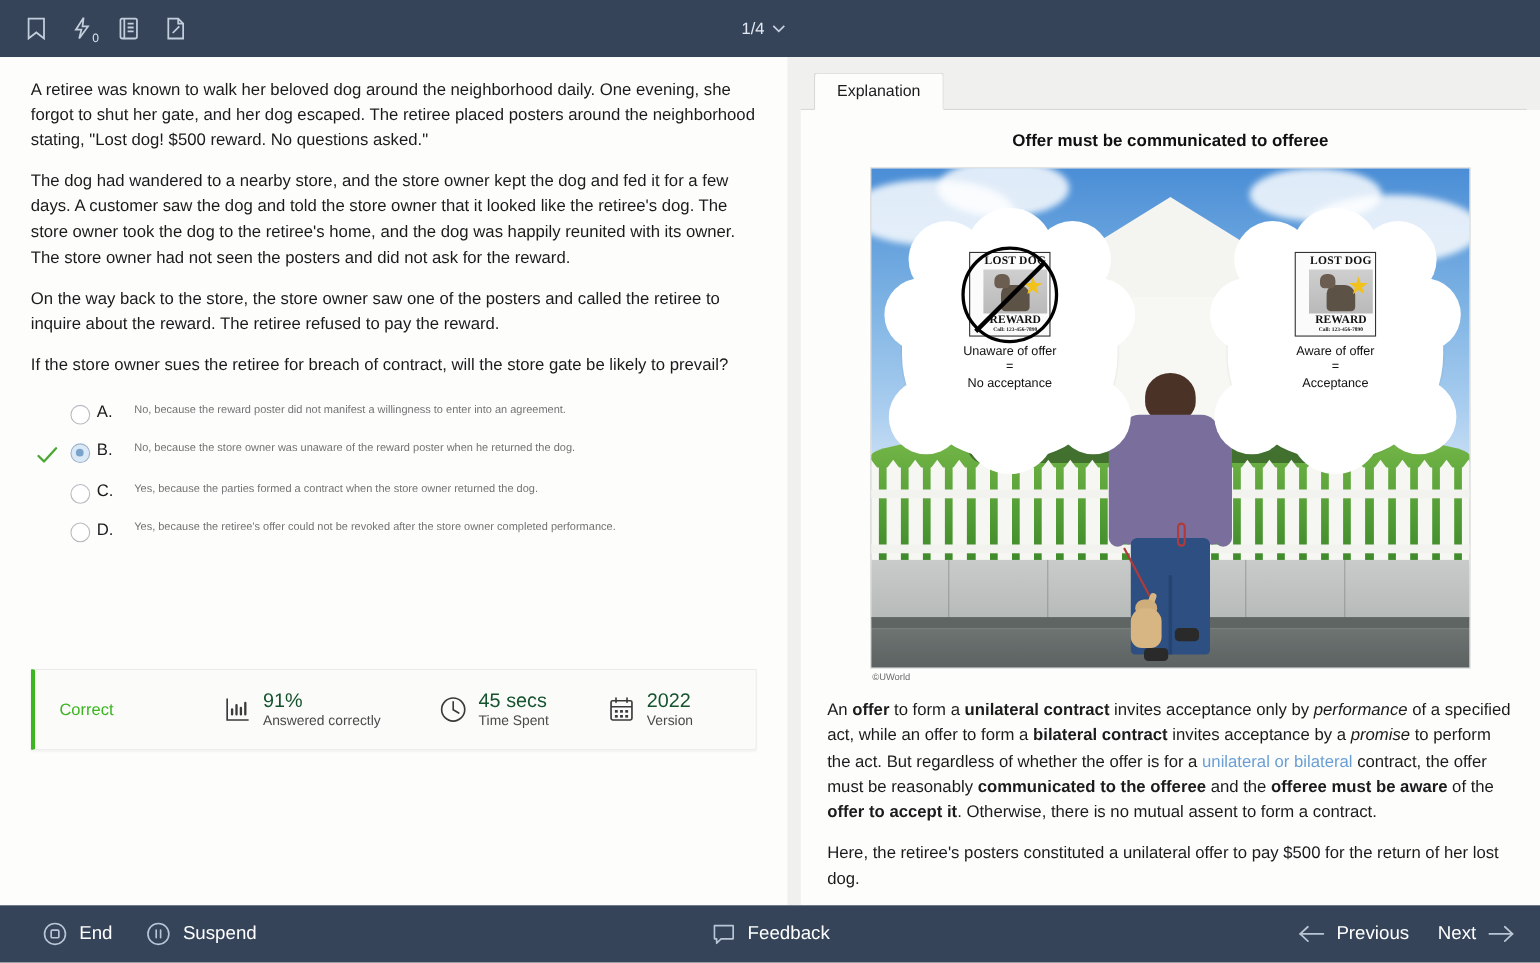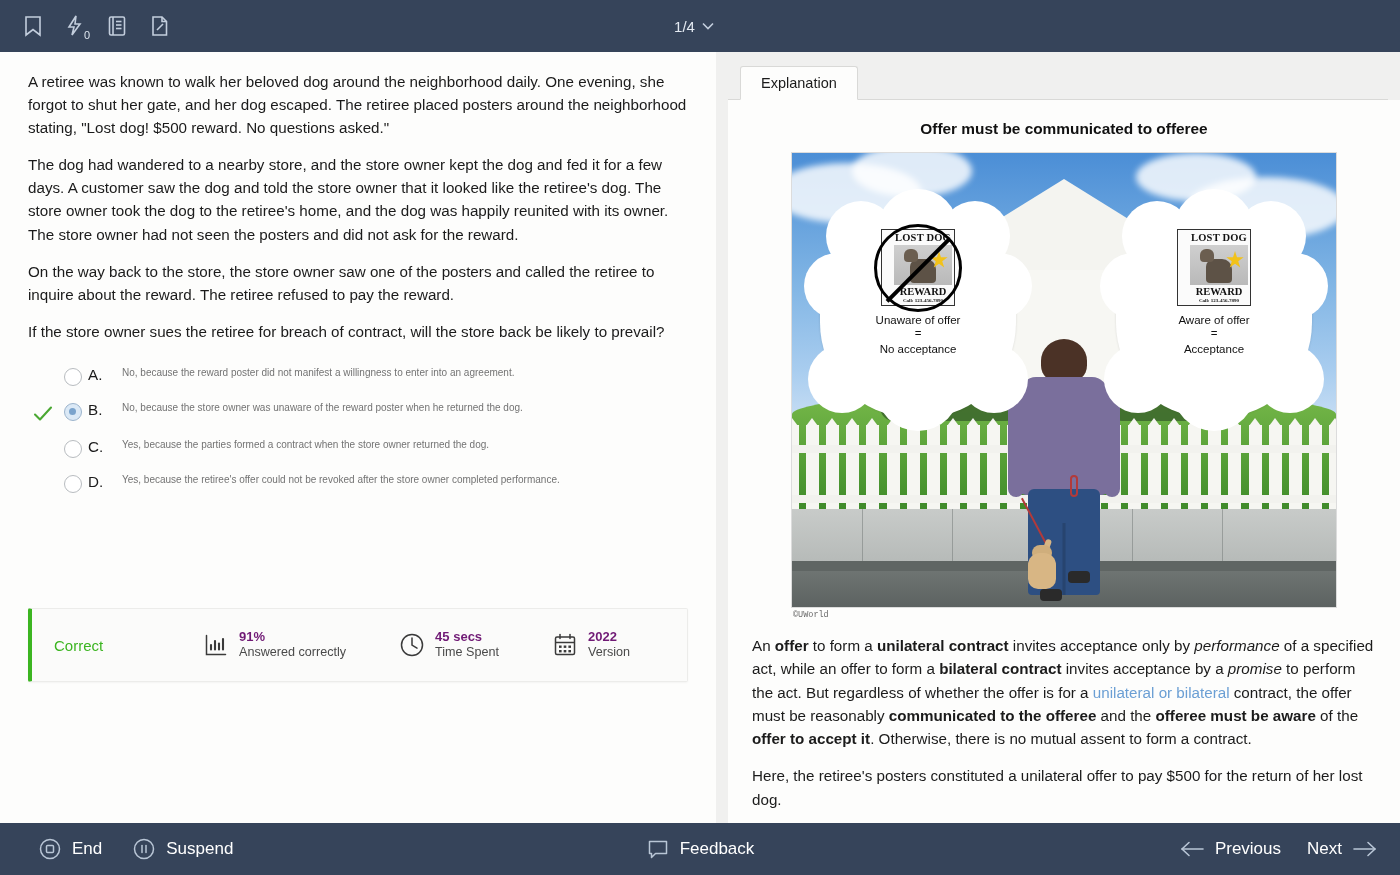--- a/index.html
+++ b/index.html
@@ -189,23 +189,23 @@
     margin-right: 52px;
   }
   .stat-icon {
     width: 28px; height: 28px;
     display: flex;
     align-items: center;
     justify-content: center;
     flex: 0 0 28px;
   }
   .stat-val {
-    font-size: 13px;
-    font-weight: bold;
-    color: #701a75;
+    font-size: 18px;
+    font-weight: normal;
+    color: #14532d;
     line-height: 1.25;
   }
   .stat-lbl {
     font-size: 12.6px;
     color: #4a4a4a;
     line-height: 1.25;
   }
 
   
   .right-panel {
@@ -614,21 +614,20 @@
     color: #111;
     margin-top: 7px;
     text-align: center;
     line-height: 1.25;
   }
   .bub-eq { font-size: 11.5px; color: #111; line-height: 1.1; }
   .copyright {
     font-size: 8.5px;
     color: #6a6a6a;
     padding: 2px 0 0 2px;
-    font-family: Liberation Mono, monospace;
   }
 
   
   .exp-para {
     font-size: 15.2px;
     line-height: 1.53;
     color: #1b1b1b;
     margin-top: 14px;
   }
   .exp-para b { font-weight: bold; }
@@ -719,21 +718,21 @@
   </div>
 
 </div>
 
 <div class="main">
 
   <div class="left-panel">
     <p class="q-para">A retiree was known to walk her beloved dog around the neighborhood daily.  One evening, she forgot to shut her gate, and her dog escaped.  The retiree placed posters around the neighborhood stating, "Lost dog!  $500 reward.  No questions asked."</p>
     <p class="q-para">The dog had wandered to a nearby store, and the store owner kept the dog and fed it for a few days.  A customer saw the dog and told the store owner that it looked like the retiree's dog.  The store owner took the dog to the retiree's home, and the dog was happily reunited with its owner.  The store owner had not seen the posters and did not ask for the reward.</p>
     <p class="q-para">On the way back to the store, the store owner saw one of the posters and called the retiree to inquire about the reward.  The retiree refused to pay the reward.</p>
-    <p class="q-para">If the store owner sues the retiree for breach of contract, will the store back be likely to prevail?</p>
+    <p class="q-para">If the store owner sues the retiree for breach of contract, will the store gate be likely to prevail?</p>
 
     <div class="choices">
 
       <div class="choice">
         <div class="check-col"></div>
         <div class="radio-col">
           <span class="radio"></span>
         </div>
         <div class="letter-col">A.</div>
         <div class="choice-text">No, because the reward poster did not manifest a willingness to enter into an agreement.</div>

